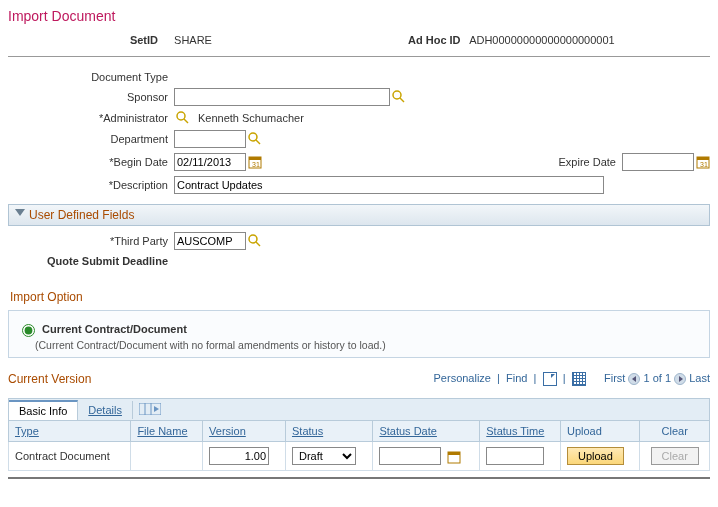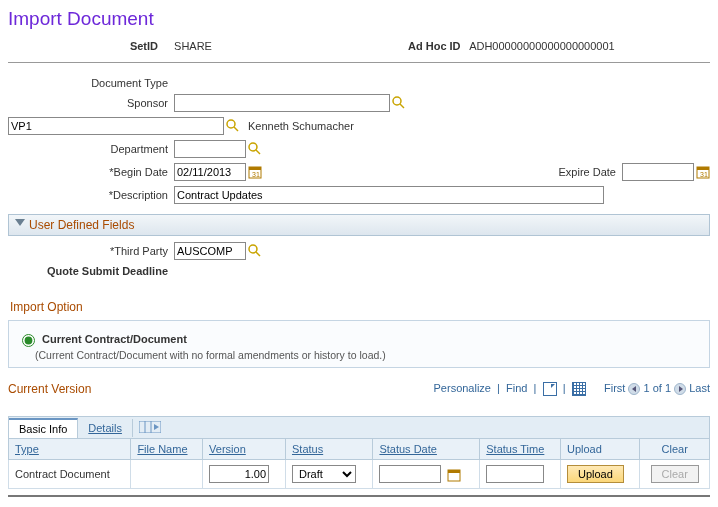--- a/index.html
+++ b/index.html
@@ -7,23 +7,23 @@
     font-family: Arial, sans-serif;
     font-size: 11px;
     color: #333;
     margin: 0;
     padding: 8px;
     background: #fff;
     width: 718px;
   }
   h1 {
     font-family: Arial, sans-serif;
-    font-size: 19px;
+    font-size: 14px;
     font-weight: normal;
-    color: #6d28d9;
+    color: #be185d;
     margin: 0 0 10px 0;
   }
   .header-row {
     display: flex;
     margin-bottom: 10px;
   }
   .header-left { width: 400px; }
   .header-right { flex: 1; }
   .label-block {
     font-weight: bold;
@@ -87,21 +87,21 @@
     padding: 6px 8px;
   }
   .radio-row { display: flex; align-items: center; margin-top: 4px; }
   .radio-row input { accent-color: #2a8a2a; }
   .radio-label { font-weight: bold; margin-left: 4px; }
   .radio-sub { margin-left: 18px; font-size: 10.5px; color: #555; margin-top: 2px; }
   .grid-header-row {
     display: flex;
     justify-content: space-between;
     align-items: center;
-    margin-bottom: 20px;
+    margin-bottom: 12px;
   }
   .grid-links a { color: #336699; text-decoration: none; }
   .grid-links { font-size: 11px; color: #336699; }
   .nav-btn {
     width: 12px; height: 12px; display: inline-block;
     border-radius: 50%; background: #d0dce8; border: 1px solid #9fb6cc;
     vertical-align: middle; cursor: pointer; position: relative;
   }
   .nav-btn::after { content:""; position:absolute; top:2px; left:3px; border-top:3px solid transparent; border-bottom:3px solid transparent; }
   .nav-btn.left::after { border-right:4px solid #557; }
@@ -199,21 +199,21 @@
   <input type="text" style="width: 216px;" value="">
   <span class="lookup-icon">
     <svg width="14" height="14">
         <circle cx="5" cy="5" r="4" fill="none" stroke="#c9a400" stroke-width="1.5"></circle>
         <line x1="8" y1="8" x2="12" y2="12" stroke="#c9a400" stroke-width="1.5"></line>
       </svg>
   </span>
 </div>
 
 <div class="form-row">
-  <input type="text" style="width: 216px;" value="VP1">
+  <span class="form-label">*Administrator</span>
   <span class="lookup-icon">
     <svg width="14" height="14">
         <circle cx="5" cy="5" r="4" fill="none" stroke="#c9a400" stroke-width="1.5"></circle>
         <line x1="8" y1="8" x2="12" y2="12" stroke="#c9a400" stroke-width="1.5"></line>
       </svg>
   </span>
   <span class="after-text">Kenneth Schumacher</span>
 </div>
 
 <div class="form-row">

